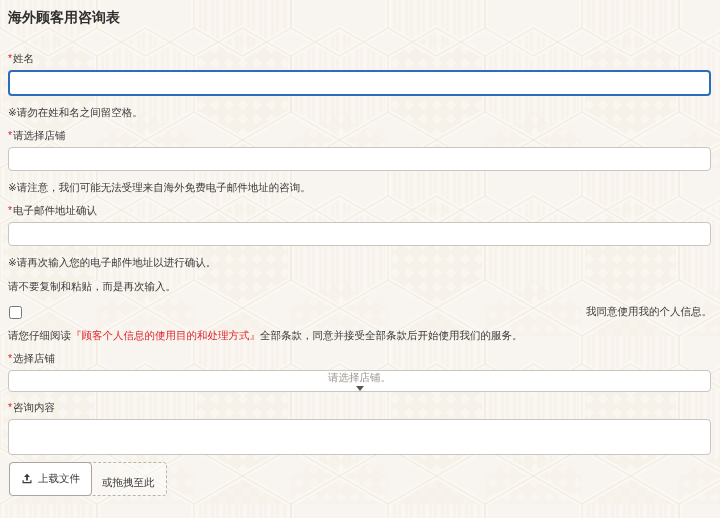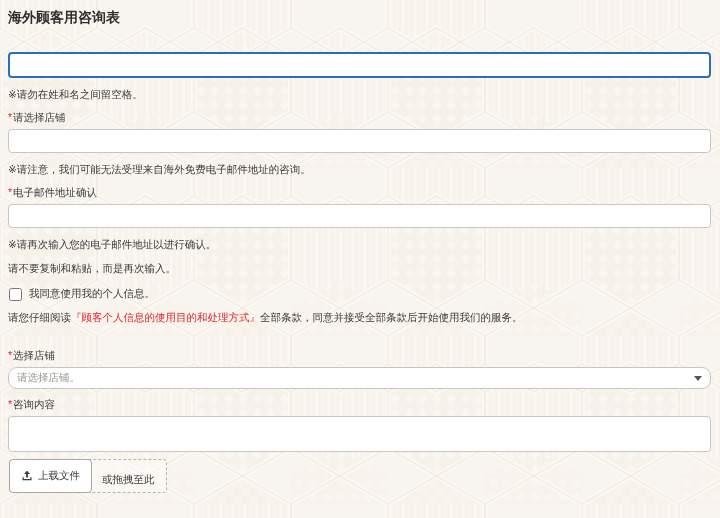--- a/index.html
+++ b/index.html
@@ -20,30 +20,30 @@
 
   .text-input {
     width:703px; height:24px; border:1px solid #c9c6c1; border-radius:4px;
     background:#fff; font-size:11px; padding:0 6px; display:block; outline:none;
     font-family:inherit;
   }
   .text-input.focused { border:2px solid #2a6ebb; height:26px; }
 
   .note { font-size:10.5px; color:#3a3a3a; margin:10px 0 9px 0; }
 
-  .checkbox-row { display:flex; align-items:center; gap:7px; margin:11px 0 10px 1px; font-size:10.5px; }
+  .checkbox-row { display:flex; align-items:center; gap:7px; margin:11px 0 10px 1px; font-size:10.5px;justify-content:space-between; }
   .checkbox-row input { width:13px; height:13px; accent-color:#fff; border:1px solid #c9c6c1; }
 
-  .policy { font-size:10.5px; margin:10px 0 24px 0; }
+  .policy { font-size:10.5px; margin:10px 0 9px 0; }
   .policy .link { color:#e0262d; text-decoration:none; cursor:pointer; }
 
   .select-box {
-    width:703px; height:22px; border:1px solid #c9c6c1; border-radius:9px;
+    width:703px; height:22px; border:1px solid #c9c6c1; border-radius:4px;
     background:#fff; display:flex; align-items:center; justify-content:space-between;
-    padding:0 8px; cursor:pointer;
+    padding:0 8px; cursor:pointer;flex-direction:column;
   }
   .select-placeholder { font-size:10.5px; color:#9a978f; }
   .caret { width:0; height:0; border-left:4px solid transparent; border-right:4px solid transparent; border-top:5px solid #555; }
 
   .inquiry-textarea {
     width:703px; height:36px; border:1px solid #c9c6c1; border-radius:4px;
     background:#fff; resize:none; font-size:11px; padding:4px 6px; display:block; outline:none;
     font-family:inherit;
   }
 
@@ -104,20 +104,21 @@
   </defs>
   <rect width="720" height="518" fill="url(#honey)"></rect>
   <rect width="720" height="518" fill="#fbf9f5" opacity="0.35"></rect>
 </svg>
 
 <div class="content">
 
   <h1 class="page-title">海外顾客用咨询表</h1>
 
   
+  <div class="field-label"><span class="req">*</span><span>姓名</span></div>
   <input type="text" class="text-input focused" value="" style="">
   <div class="note">※请勿在姓和名之间留空格。</div>
 
   
   <div class="field-label"><span class="req">*</span><span>请选择店铺</span></div>
   <input type="text" class="text-input" value="" style="">
   <div class="note">※请注意，我们可能无法受理来自海外免费电子邮件地址的咨询。</div>
 
   
   <div class="field-label"><span class="req">*</span><span>电子邮件地址确认</span></div>

